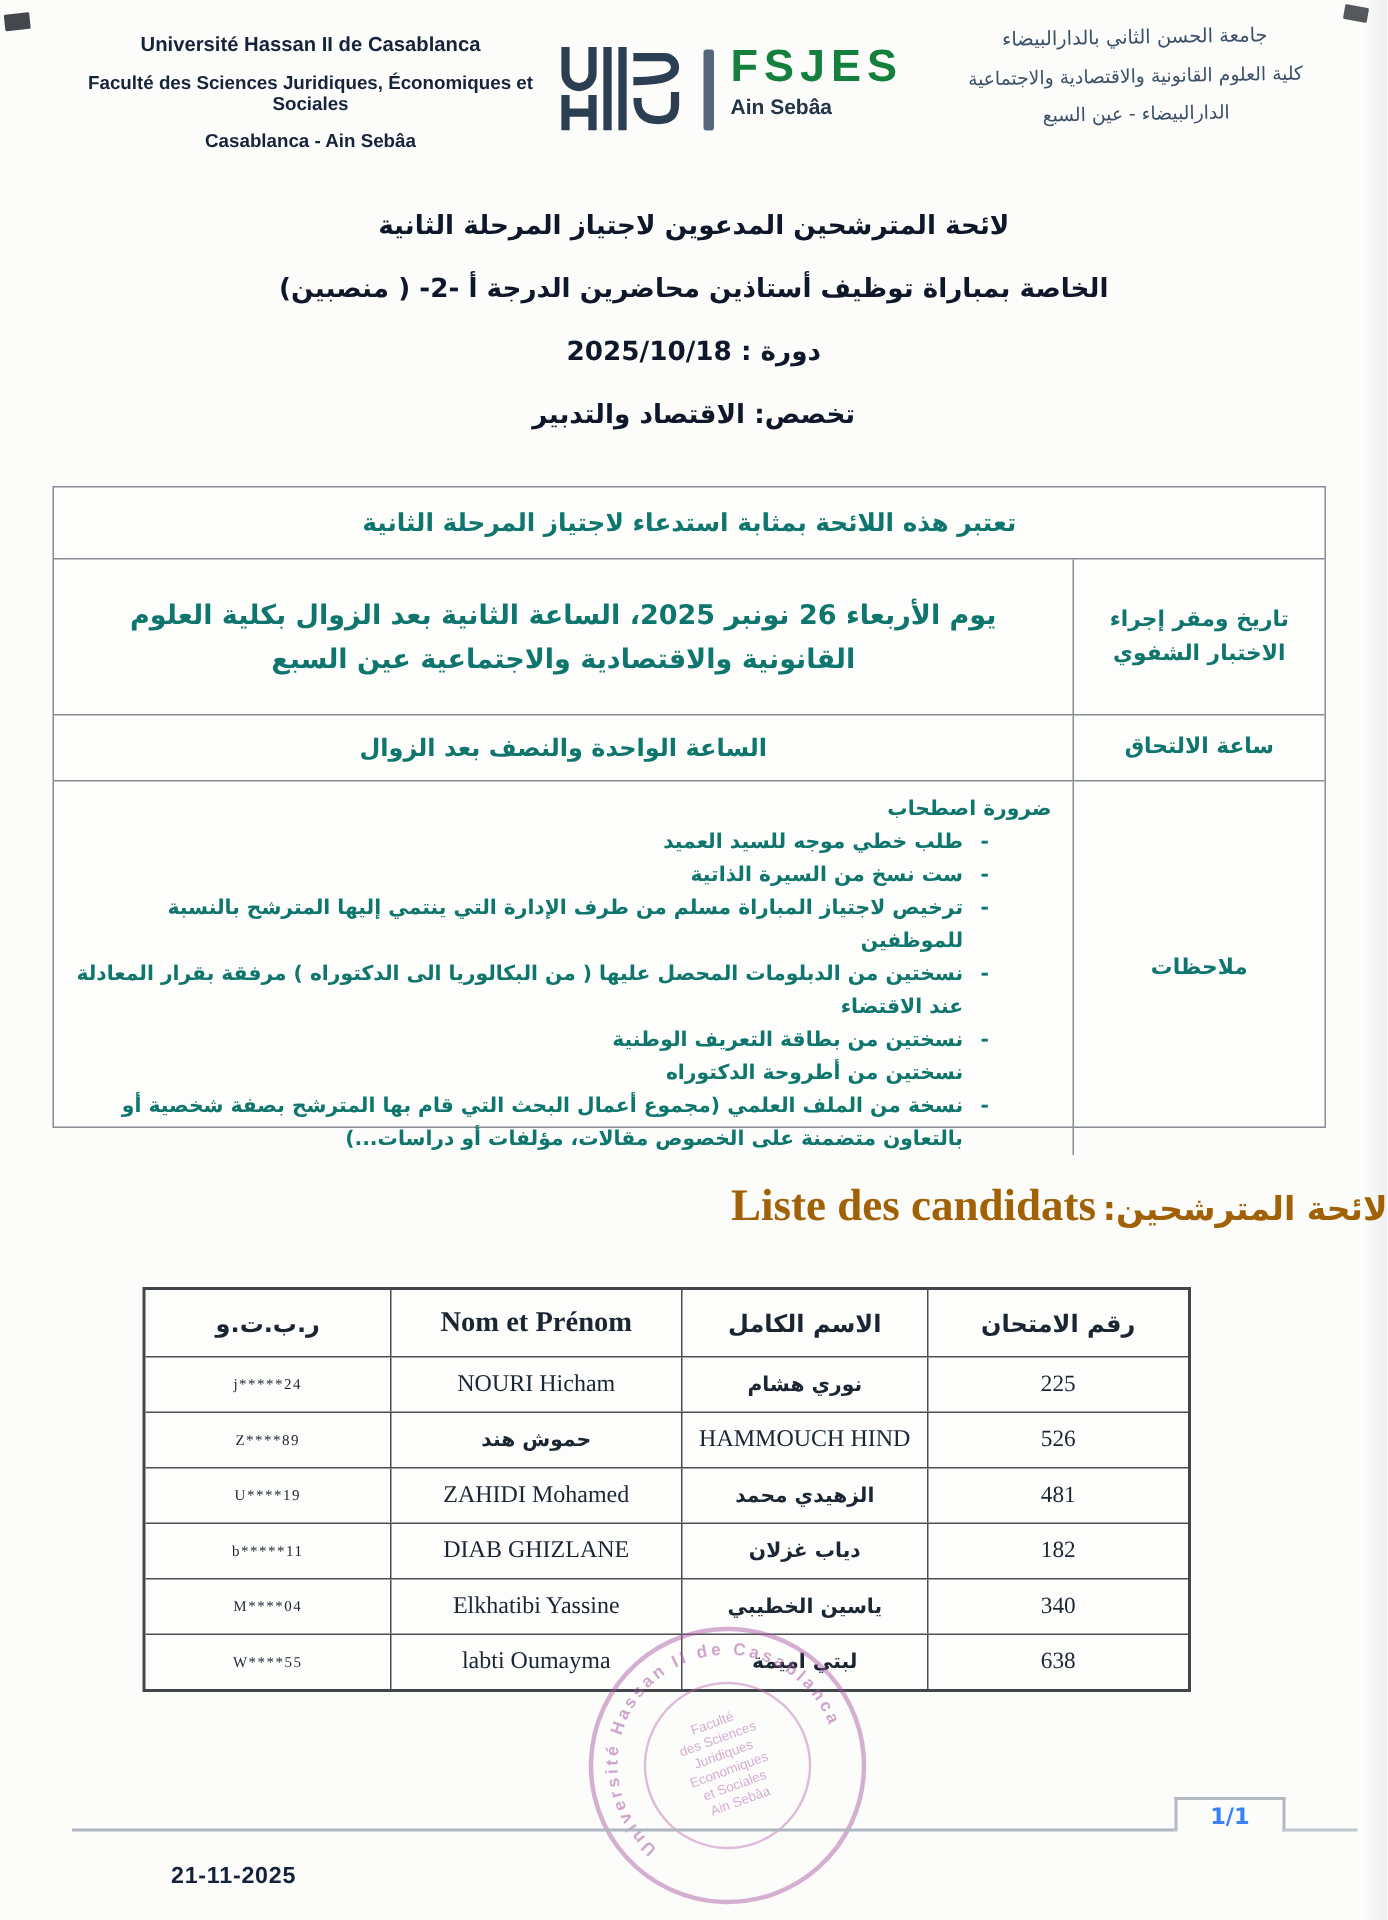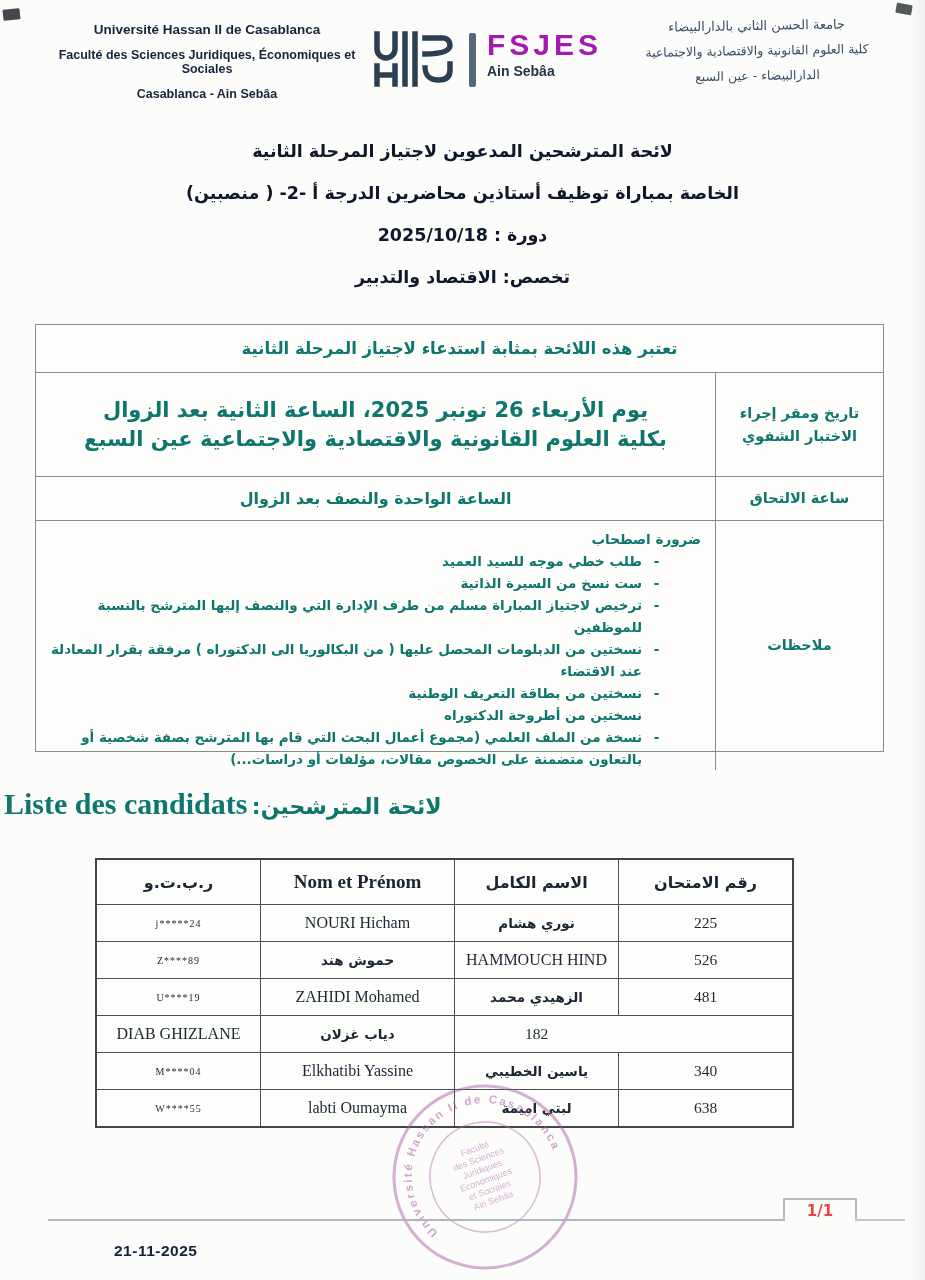--- a/index.html
+++ b/index.html
@@ -13,21 +13,21 @@
           transform:rotate(10deg);opacity:.8;border-radius:1px;}
 
   
   .hdr-left{position:absolute;left:42px;top:22px;width:330px;text-align:center;
             font-weight:bold;color:#15243a;}
   .hdr-left .l1{font-size:13.5px;margin-bottom:11px;}
   .hdr-left .l2{font-size:12.5px;margin-bottom:11px;}
   .hdr-left .l3{font-size:12.5px;}
   .logo{position:absolute;left:372px;top:30px;display:flex;align-items:flex-start;gap:11px;}
   .logo-bar{width:7px;height:54px;background:#55677c;border-radius:2px;margin-top:3px;}
-  .logo-text .fsjes{font-weight:800;font-size:30px;letter-spacing:4px;color:#a21caf;line-height:30px;}
+  .logo-text .fsjes{font-weight:800;font-size:30px;letter-spacing:4px;color:#15803d;line-height:30px;}
   .logo-text .campus{font-weight:bold;font-size:14px;color:#243447;margin-top:3px;}
   .hdr-right{position:absolute;right:18px;top:18px;width:300px;text-align:center;direction:rtl;
              font-family:"DejaVu Sans",sans-serif;color:#3c5068;transform:rotate(-1deg);}
   .hdr-right .r1{font-size:13px;margin-bottom:10px;}
   .hdr-right .r2{font-size:12.5px;margin-bottom:10px;}
   .hdr-right .r3{font-size:12.5px;}
 
   
   .title-block{position:absolute;left:0;right:0;top:133px;text-align:center;direction:rtl;
                font-family:"DejaVu Sans",sans-serif;font-weight:bold;font-size:17.5px;color:#0f172a;}
@@ -35,32 +35,32 @@
 
   
   .itable{position:absolute;left:35px;top:324px;width:847px;border:1px solid #858c94;
           direction:rtl;font-family:"DejaVu Sans",sans-serif;color:#0f766e;background:rgba(255,255,255,.4);}
   .it-notice{height:47px;display:flex;align-items:center;justify-content:center;
              font-weight:bold;font-size:16.5px;}
   .it-row{border-top:1px solid #858c94;display:grid;grid-template-columns:168px 1fr;}
   .it-label{display:flex;align-items:center;justify-content:center;font-weight:bold;font-size:14.5px;
             border-left:1px solid #858c94;padding:4px 8px;text-align:center;line-height:23px;}
   .it-content{display:flex;align-items:center;justify-content:center;font-weight:bold;text-align:center;}
-  .row-exam{height:103px;}  .row-exam .it-content{font-size:21px;line-height:29px;padding:0 46px;}
+  .row-exam{height:103px;}  .row-exam .it-content{font-size:18px;line-height:29px;padding:0 46px;}
   .row-time{height:43px;}   .row-time .it-content{font-size:16px;}
   .row-notes{height:230px;}
   .notes-body{display:block;padding:7px 12px 0 10px;text-align:right;font-size:13.5px;
               font-weight:bold;line-height:22px;}
   .note-intro{padding-right:2px;}
   .note-item{display:flex;gap:10px;padding-right:42px;}
   .note-dash{width:9px;flex:none;text-align:center;}
   .note-text{flex:1;}
 
   
-  .list-title{position:absolute;left:4px;right:0;top:786px;text-align:left;color:#0f766e;line-height:36px;}
+  .list-title{position:absolute;left:16px;right:0;top:786px;text-align:right;color:#a16207;line-height:36px;}
   .list-title .fr{font-family:"Liberation Serif",serif;font-weight:bold;font-size:30px;}
   .list-title .ar{font-family:"DejaVu Sans",sans-serif;font-weight:bold;font-size:22px;}
 
   
   .ctable{position:absolute;left:95px;top:858px;width:695px;border:2px solid #41464c;background:rgba(255,255,255,.35);}
   .crow{display:grid;grid-template-columns:163px 194px 164px 1fr;}
   .chead{height:44px;}
   #rows-host .crow{height:36px;border-top:1px solid #4a4f55;}
   .ccell{display:flex;align-items:center;justify-content:center;overflow:hidden;}
   .ccell + .ccell{border-left:1px solid #4a4f55;}
@@ -71,21 +71,21 @@
   .car{font-family:"DejaVu Sans",sans-serif;direction:rtl;font-weight:bold;font-size:13.5px;}
   .cnum{font-family:"Liberation Serif",serif;font-size:15.5px;}
 
   
   .stamp{position:absolute;left:386px;top:1078px;opacity:.62;}
 
   
   .fline1{position:absolute;left:48px;top:1219px;width:735px;border-top:2px solid #aeb6bf;}
   .fnotch{position:absolute;left:783px;top:1198px;width:70px;height:21px;border:2px solid #b3bac2;
           border-bottom:none;display:flex;align-items:center;justify-content:center;
-          font-weight:bold;font-size:15px;font-family:"DejaVu Sans",sans-serif;color:#ef4444;background:#fcfcfb;}
+          font-weight:bold;font-size:15px;font-family:"DejaVu Sans",sans-serif;color:#3b82f6;background:#fcfcfb;}
   .fline2{position:absolute;left:855px;top:1219px;width:50px;border-top:2px solid #c2c8cf;}
   .fdate{position:absolute;left:114px;top:1242px;font-weight:bold;font-size:15.5px;
          color:#14233b;letter-spacing:.5px;}
 </style>
 </head>
 <body>
 
 <div class="paper">
   <div class="edge-r"></div>
   <div class="art-tl"></div>
@@ -149,21 +149,21 @@
     <span class="note-text">طلب خطي موجه للسيد العميد</span>
   </div>
 
   <div class="note-item">
     <span class="note-dash">-</span>
     <span class="note-text">ست نسخ من السيرة الذاتية</span>
   </div>
 
   <div class="note-item">
     <span class="note-dash">-</span>
-    <span class="note-text">ترخيص لاجتياز المباراة مسلم من طرف الإدارة التي والنصف إليها المترشح بالنسبة للموظفين</span>
+    <span class="note-text">ترخيص لاجتياز المباراة مسلم من طرف الإدارة التي ينتمي إليها المترشح بالنسبة للموظفين</span>
   </div>
 
   <div class="note-item">
     <span class="note-dash">-</span>
     <span class="note-text">نسختين من الدبلومات المحصل عليها ( من البكالوريا الى الدكتوراه ) مرفقة بقرار المعادلة عند الاقتضاء</span>
   </div>
 
   <div class="note-item">
     <span class="note-dash">-</span>
     <span class="note-text">نسختين من بطاقة التعريف الوطنية</span>
@@ -211,20 +211,21 @@
   </div>
 
   <div class="crow">
     <div class="ccell cin">U****19</div>
     <div class="ccell cfr">ZAHIDI Mohamed</div>
     <div class="ccell car">الزهيدي محمد</div>
     <div class="ccell cnum">481</div>
   </div>
 
   <div class="crow">
+    <div class="ccell cin">b*****11</div>
     <div class="ccell cfr">DIAB GHIZLANE</div>
     <div class="ccell car">دياب غزلان</div>
     <div class="ccell cnum">182</div>
   </div>
 
   <div class="crow">
     <div class="ccell cin">M****04</div>
     <div class="ccell cfr">Elkhatibi Yassine</div>
     <div class="ccell car">ياسين الخطيبي</div>
     <div class="ccell cnum">340</div>

